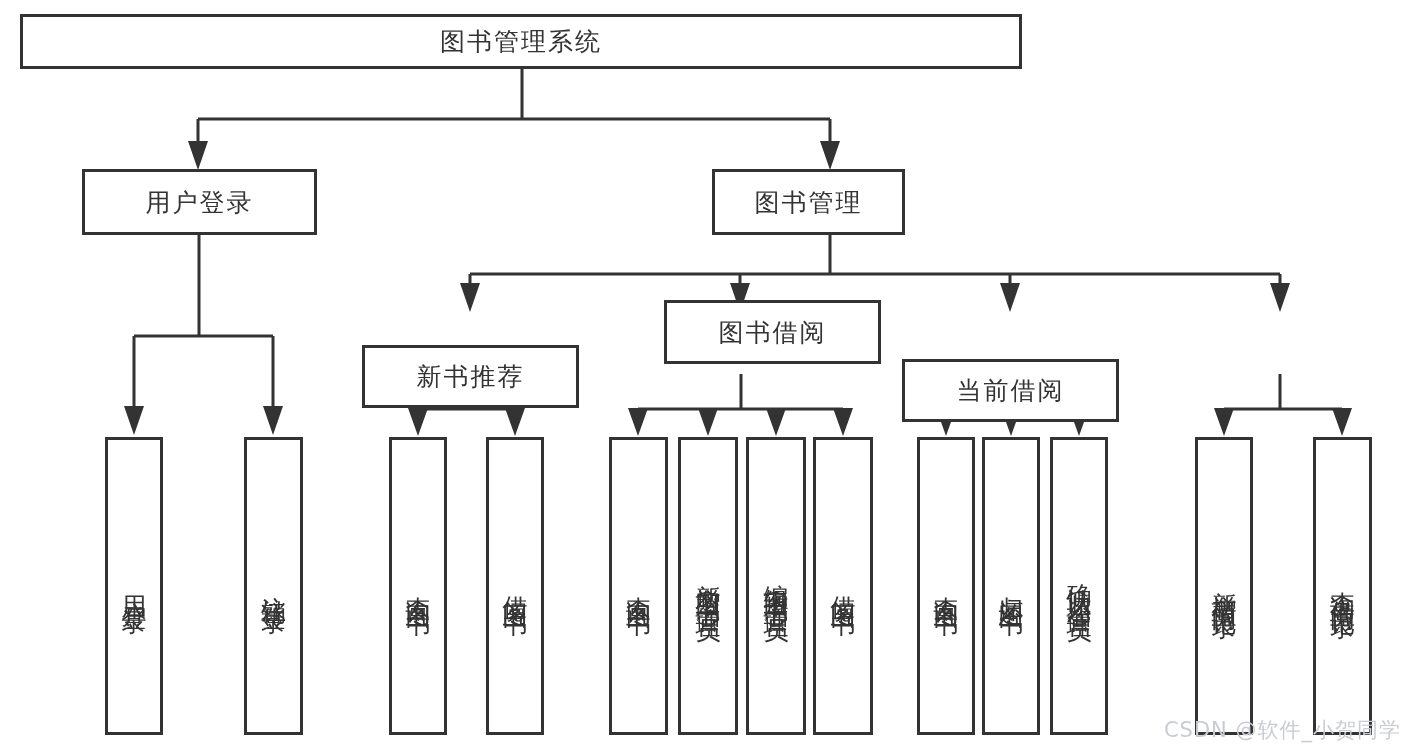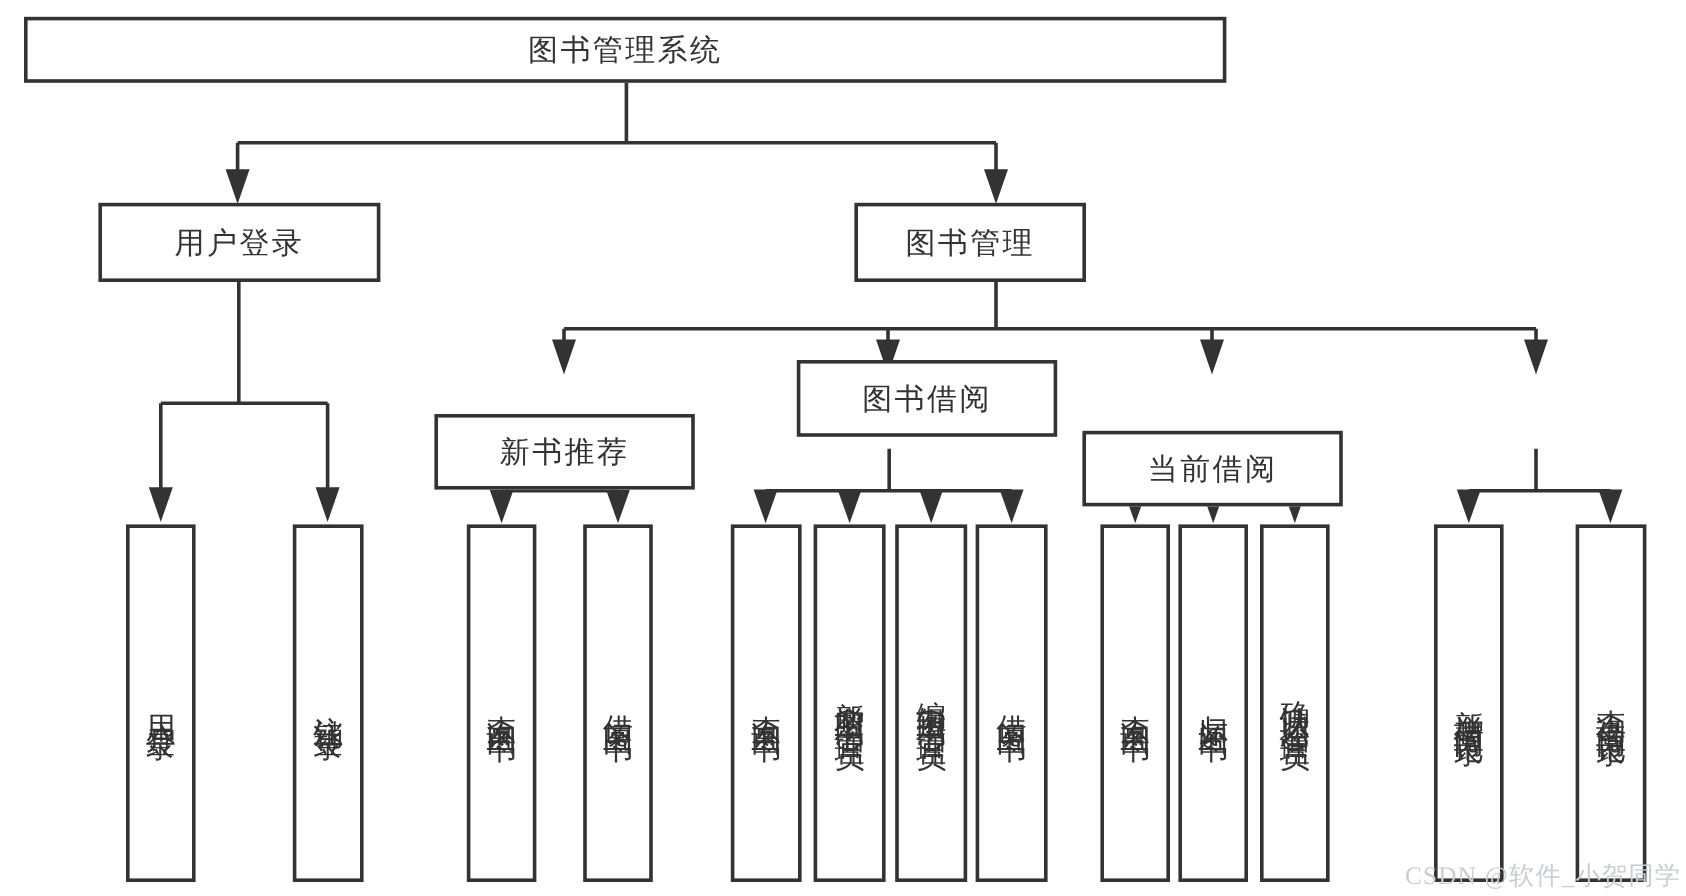--- a/index.html
+++ b/index.html
@@ -27,21 +27,20 @@
     writing-mode:vertical-rl;
     text-orientation:mixed;
   }
   .watermark{
     position:absolute;
     right:4px;bottom:3px;
     font-size:21px;
     letter-spacing:1px;
     color:var(--wm,#c9ccd2);
     white-space:nowrap;
-    font-family:Liberation Serif, serif;
   }
 </style>
 </head>
 <body>
 
 <div id="stage" style="--line: #333333; --text: #333333; --bg: #ffffff; --wm: #c9ccd2;">
 
   <svg id="connectors" width="1405" height="747" viewBox="0 0 1405 747">
 
     <g stroke="#333333" stroke-width="3" fill="none">

